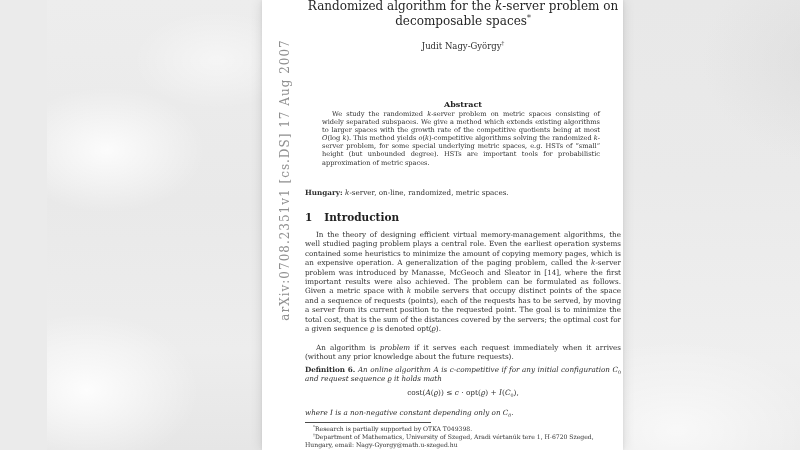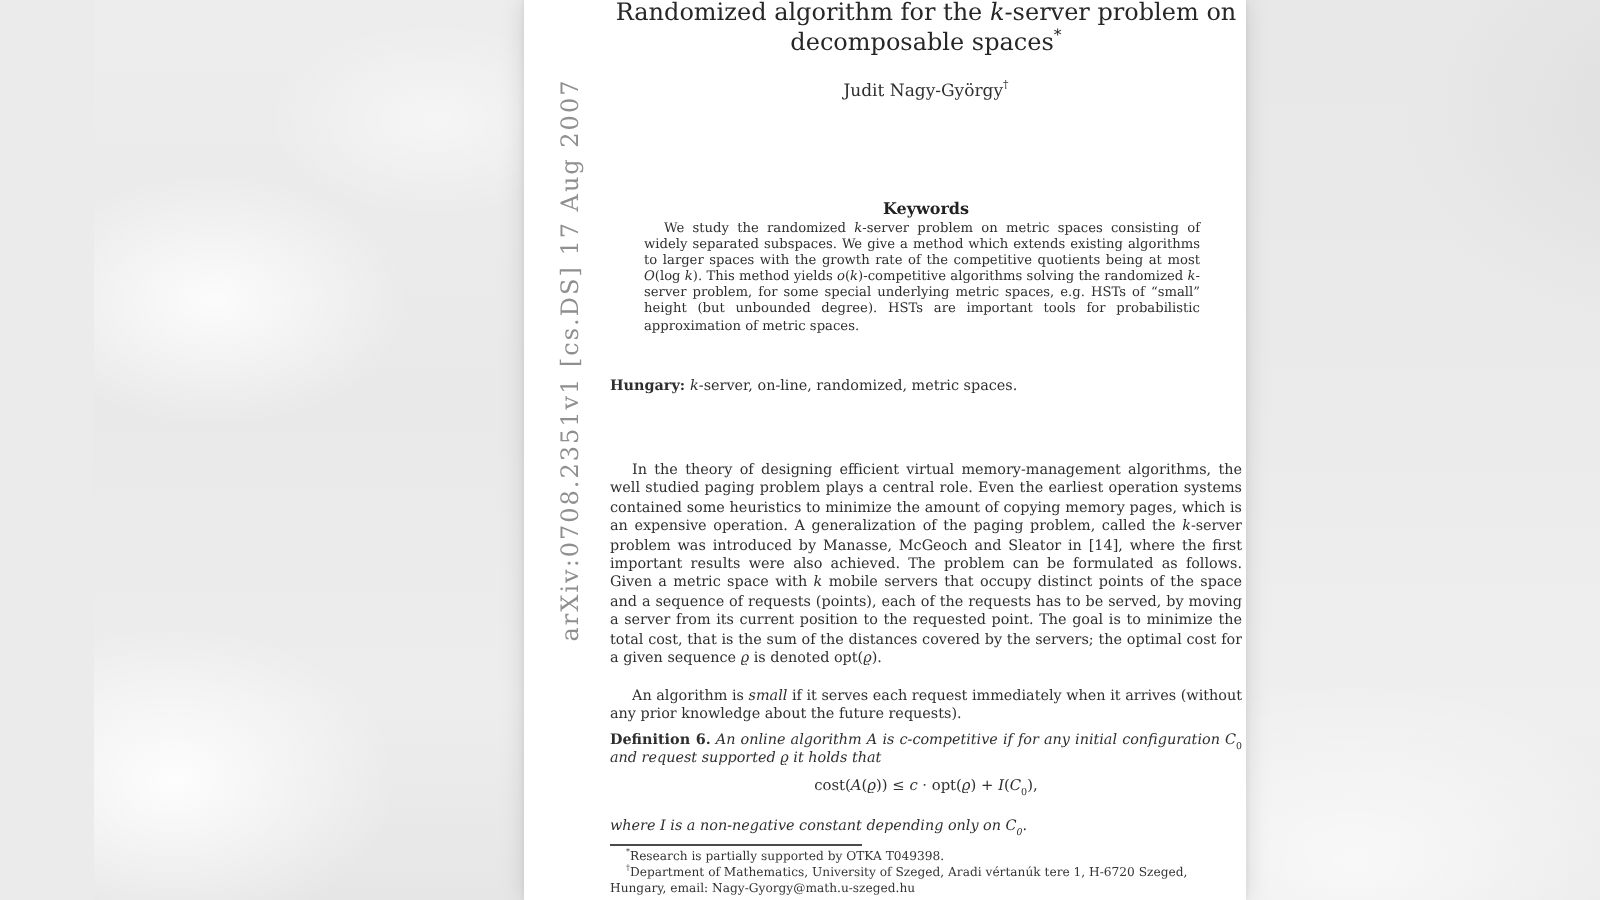--- a/index.html
+++ b/index.html
@@ -56,30 +56,33 @@
 <body>
 
 <div class="stage">
   <div class="bg-left"></div>
   <div class="bg-right"></div>
 
   <div class="paper">
     <div class="blk title ctr">Randomized algorithm for the <span class="rt-i">k</span>-server problem on decomposable spaces<span class="rt-sup">*</span></div>
     <div class="blk author ctr">Judit Nagy-György<span class="rt-sup">†</span></div>
 
-    <div class="blk abs-head ctr">Keywords</div>
+    <div class="blk abs-head ctr">Abstract</div>
     <div class="blk abs-body jst">We study the randomized <span class="rt-i">k</span>-server problem on metric spaces consisting of widely separated subspaces. We give a method which extends existing algorithms to larger spaces with the growth rate of the competitive quotients being at most <span class="rt-i">O</span>(log <span class="rt-i">k</span>). This method yields <span class="rt-i">o</span>(<span class="rt-i">k</span>)-competitive algorithms solving the randomized <span class="rt-i">k</span>-server problem, for some special underlying metric spaces, e.g. HSTs of “small” height (but unbounded degree). HSTs are important tools for probabilistic approximation of metric spaces.</div>
 
     <div class="blk keywords"><span class="rt-b">Hungary: </span><span class="rt-i">k</span>-server, on-line, randomized, metric spaces.</div>
 
+    <div class="blk sec-head">
+      <span class="sec-num">1</span><span>Introduction</span>
+    </div>
 
     <div class="blk para1 jst">In the theory of designing efficient virtual memory-management algorithms, the well studied paging problem plays a central role. Even the earliest operation systems contained some heuristics to minimize the amount of copying memory pages, which is an expensive operation. A generalization of the paging problem, called the <span class="rt-i">k</span>-server problem was introduced by Manasse, McGeoch and Sleator in [14], where the first important results were also achieved. The problem can be formulated as follows. Given a metric space with <span class="rt-i">k</span> mobile servers that occupy distinct points of the space and a sequence of requests (points), each of the requests has to be served, by moving a server from its current position to the requested point. The goal is to minimize the total cost, that is the sum of the distances covered by the servers; the optimal cost for a given sequence <span class="rt-i">ϱ</span> is denoted opt(<span class="rt-i">ϱ</span>).</div>
-    <div class="blk para2 jst">An algorithm is <span class="rt-i">small</span> if it serves each request immediately when it arrives (without any prior knowledge about the future requests).</div>
+    <div class="blk para2 jst">An algorithm is <span class="rt-i">problem</span> if it serves each request immediately when it arrives (without any prior knowledge about the future requests).</div>
 
-    <div class="blk definition jst"><span class="rt-b">Definition 6.</span><span class="rt-i"> An online algorithm A is c-competitive if for any initial configuration C</span><span class="rt-sub">0</span><span class="rt-i"> and request supported ϱ it holds that</span></div>
+    <div class="blk definition jst"><span class="rt-b">Definition 6.</span><span class="rt-i"> An online algorithm A is c-competitive if for any initial configuration C</span><span class="rt-sub">0</span><span class="rt-i"> and request sequence ϱ it holds math</span></div>
     <div class="blk formula ctr">cost(<span class="rt-i">A</span>(<span class="rt-i">ϱ</span>)) ≤ <span class="rt-i">c</span> · opt(<span class="rt-i">ϱ</span>) + <span class="rt-i">I</span>(<span class="rt-i">C</span><span class="rt-sub">0</span>),</div>
     <div class="blk where">where <span class="rt-i">I</span> is a non-negative constant depending only on <span class="rt-i">C</span><span class="rt-sub">0</span>.</div>
 
     <div class="blk fn-rule"></div>
     <div class="blk footnote fn1"><span class="rt-sup">*</span>Research is partially supported by OTKA T049398.</div>
     <div class="blk footnote fn2"><span class="rt-sup">†</span>Department of Mathematics, University of Szeged, Aradi vértanúk tere 1, H-6720 Szeged, Hungary, email: Nagy-Gyorgy@math.u-szeged.hu</div>
   </div>
 
   <div class="watermark">arXiv:0708.2351v1  [cs.DS]  17 Aug 2007</div>
 </div>

